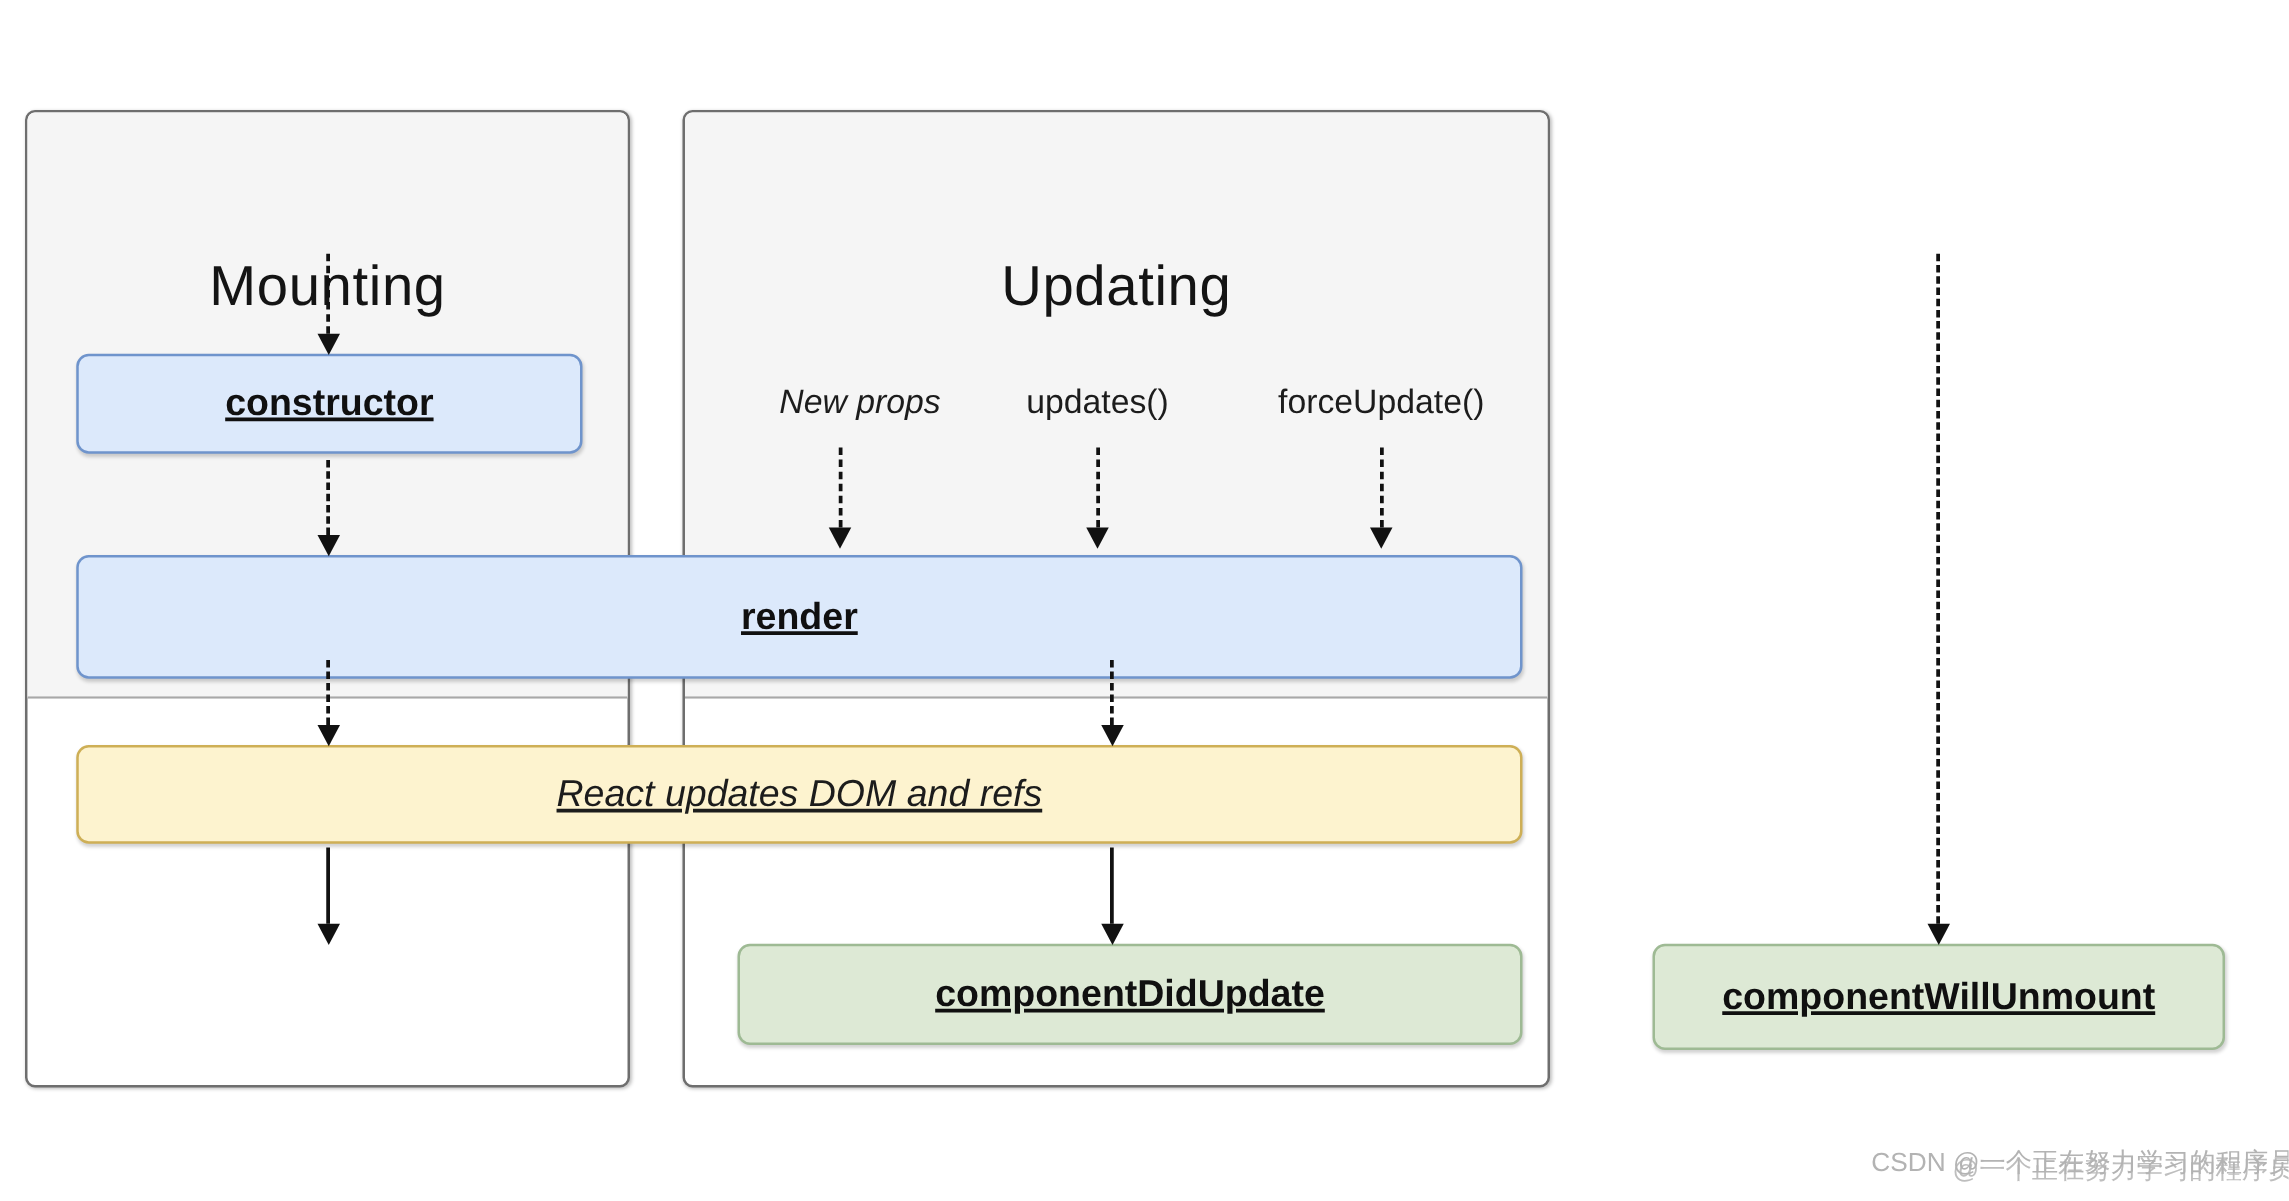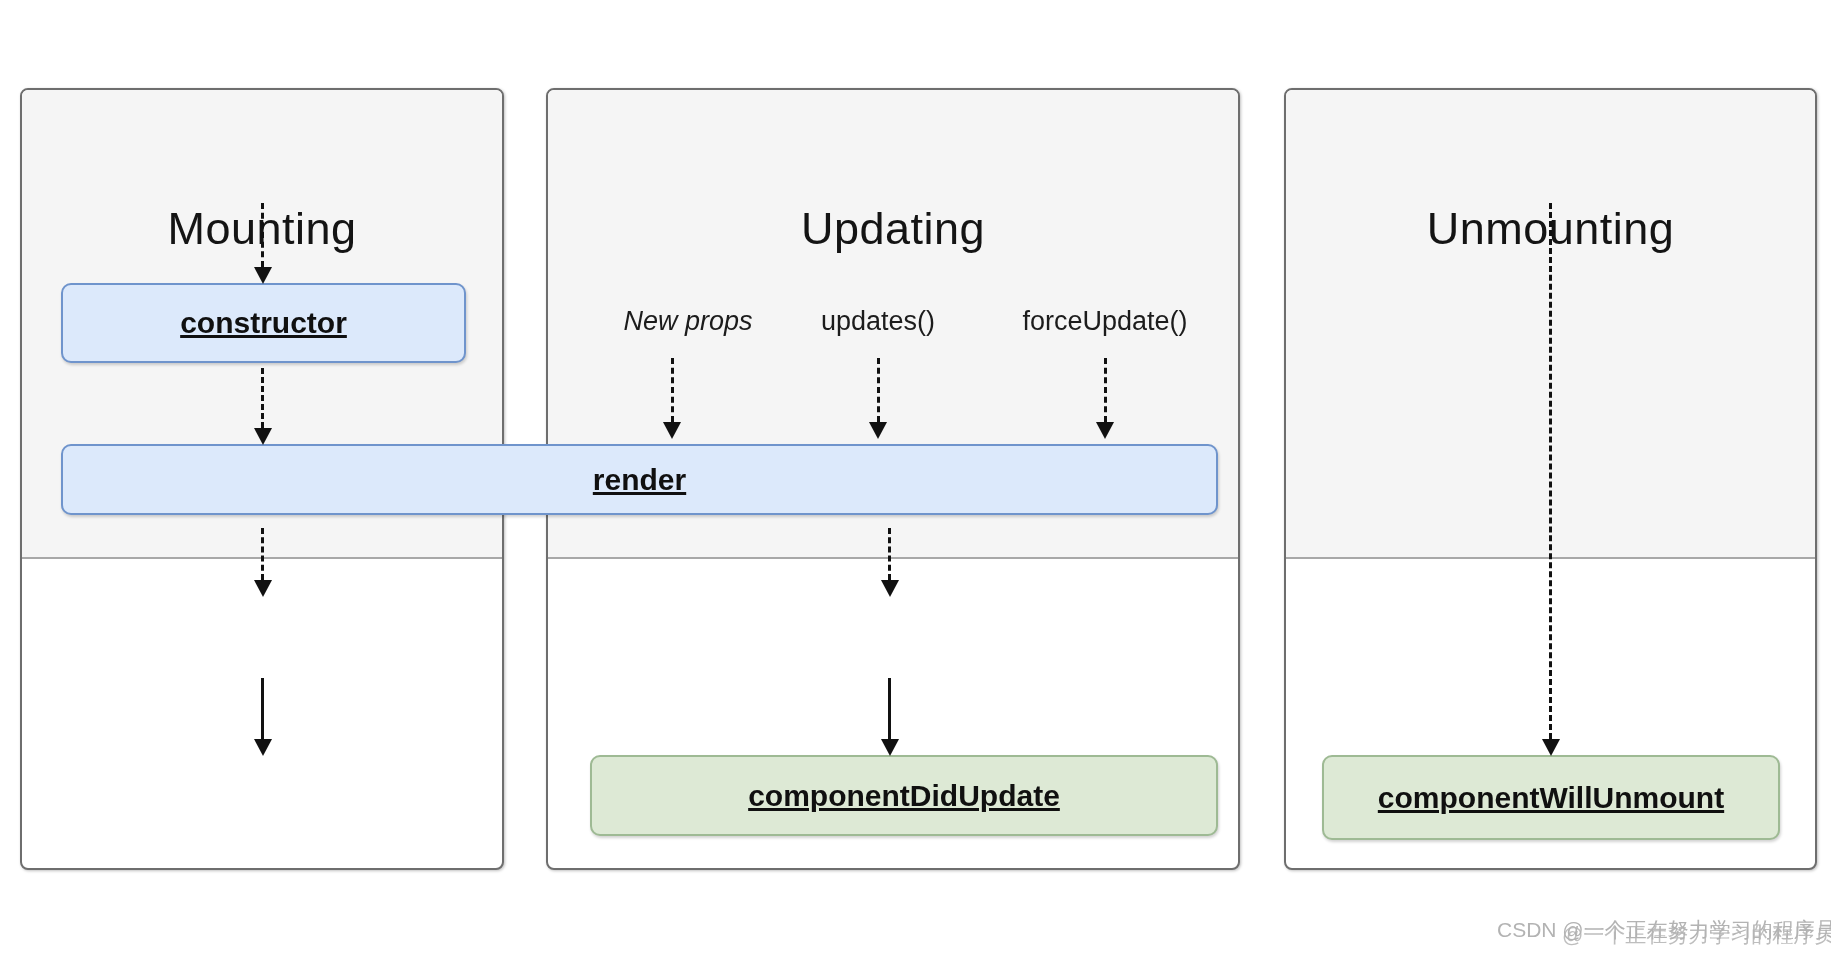--- a/index.html
+++ b/index.html
@@ -110,37 +110,36 @@
   <div class="panel" style="left:20px; top:88px; width:484px; height:782px;">
     <div class="panel-top"></div>
     <div class="panel-title">Mounting</div>
   </div>
 
   <div class="panel" style="left:546px; top:88px; width:694px; height:782px;">
     <div class="panel-top"></div>
     <div class="panel-title">Updating</div>
   </div>
 
-  <div class="panel" style="left:1284px; top:88px; width:533px; height:782px;">
-    <div class="panel-top"></div>
-    <div class="panel-title">Unmounting</div>
-  </div>
 
   <div class="trigger-label italic" style="left:672px;">New props</div>
   <div class="trigger-label" style="left:878px;">updates()</div>
   <div class="trigger-label" style="left:1105px;">forceUpdate()</div>
 
   <div class="box box-blue" style="left:61px; top:283px; width:405px; height:80px;">
     <span>constructor</span>
   </div>
 
-  <div class="box box-blue" style="left:61px; top:444px; width:1157px; height:71px;">
+  <div class="box box-blue" style="left:61px; top:444px; width:1157px; height:99px;">
     <span>render</span>
   </div>
 
+  <div class="box box-yellow" style="left:61px; top:596px; width:1157px; height:79px;">
+    <span>React updates DOM and refs</span>
+  </div>
 
 
   <div class="box box-green" style="left:590px; top:755px; width:628px; height:81px;">
     <span>componentDidUpdate</span>
   </div>
 
   <div class="box box-green" style="left:1322px; top:755px; width:458px; height:85px;">
     <span>componentWillUnmount</span>
   </div>
 

